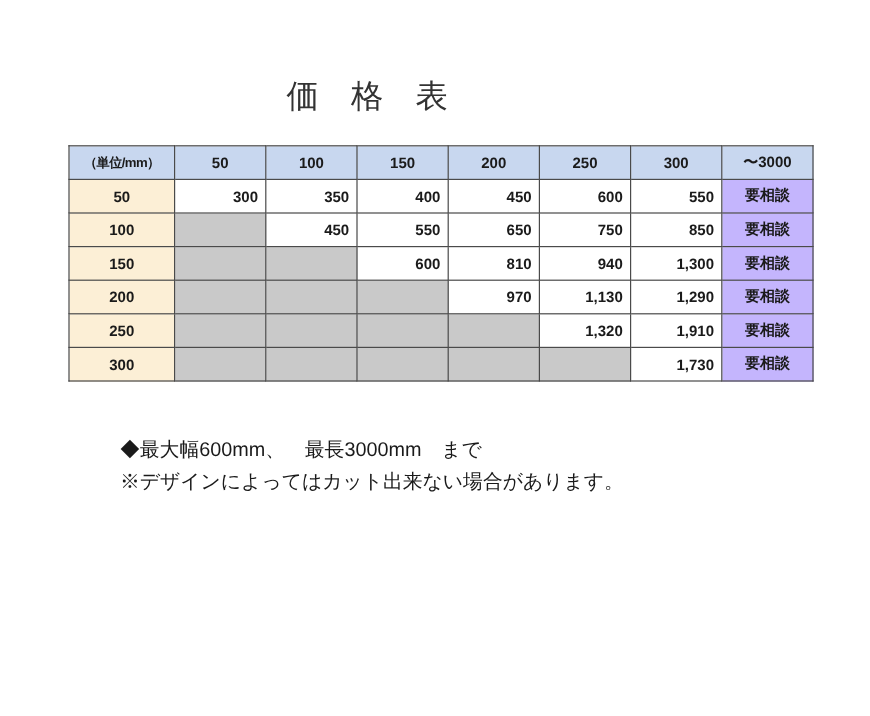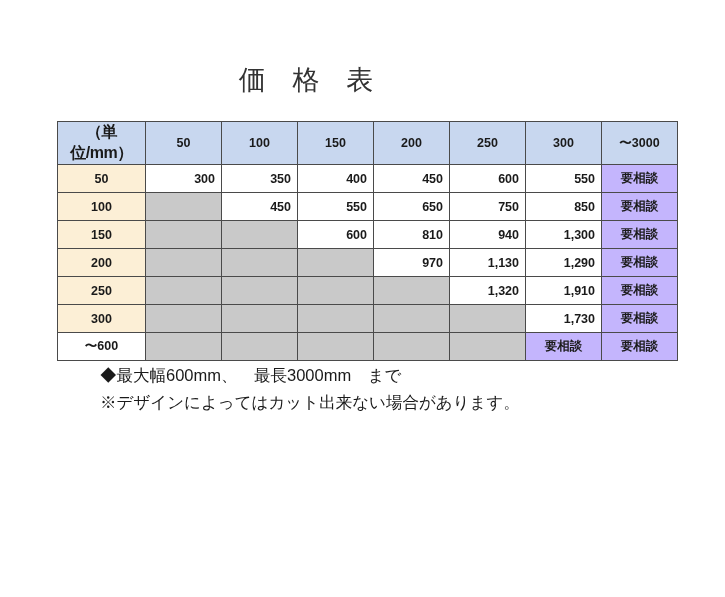--- a/index.html
+++ b/index.html
@@ -51,21 +51,21 @@
   table.price col.first { width: 88px; }
   table.price col.num { width: 76px; }
   table.price col.last { width: 76px; }
   .hdr {
     background: #c8d7ef;
     text-align: center;
     font-weight: bold;
     color: #1a1a1a;
   }
   .hdr.corner {
-    font-size: 16px;
+    font-size: 11px;
     letter-spacing: -0.5px;
     margin-top: 13px;
   }
   .rowhdr {
     background: #fcefd6;
     text-align: center;
     font-weight: bold;
   }
   .rowhdr.lastrow {
     background: #ffffff;
@@ -183,30 +183,20 @@
       <tr>
         <td class="rowhdr">300</td>
         <td class="blank"></td>
         <td class="blank"></td>
         <td class="blank"></td>
         <td class="blank"></td>
         <td class="blank"></td>
         <td class="val">1,730</td>
         <td class="consult">要相談</td>
       </tr>
-      <tr>
-        <td class="rowhdr lastrow">〜600</td>
-        <td class="blank"></td>
-        <td class="blank"></td>
-        <td class="blank"></td>
-        <td class="blank"></td>
-        <td class="blank"></td>
-        <td class="consult">要相談</td>
-        <td class="consult">要相談</td>
-      </tr>
     </tbody>
   </table>
 
   <div class="notes">
     <div class="line">◆最大幅600mm、　最長3000mm　まで</div>
     <div class="line">※デザインによってはカット出来ない場合があります。</div>
   </div>
 
 </div>
 

